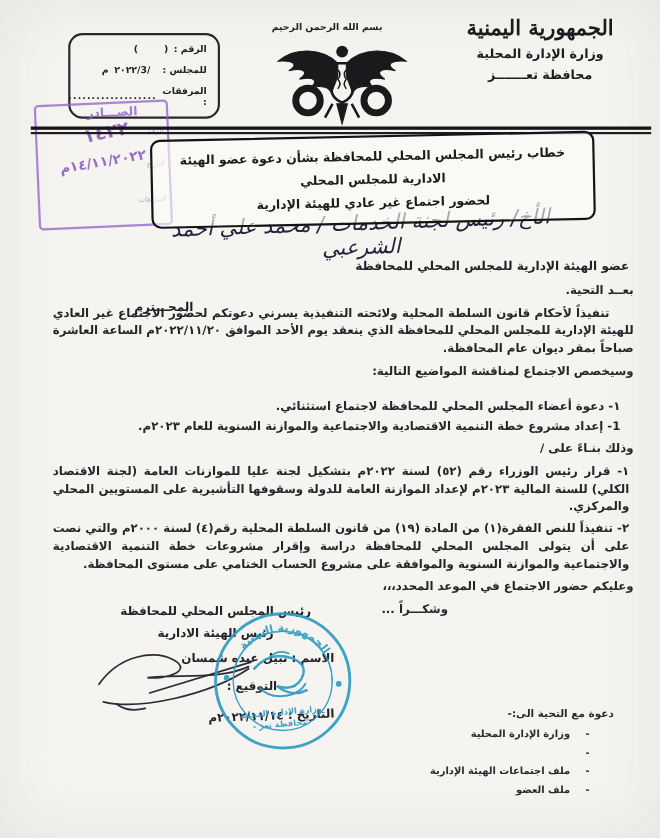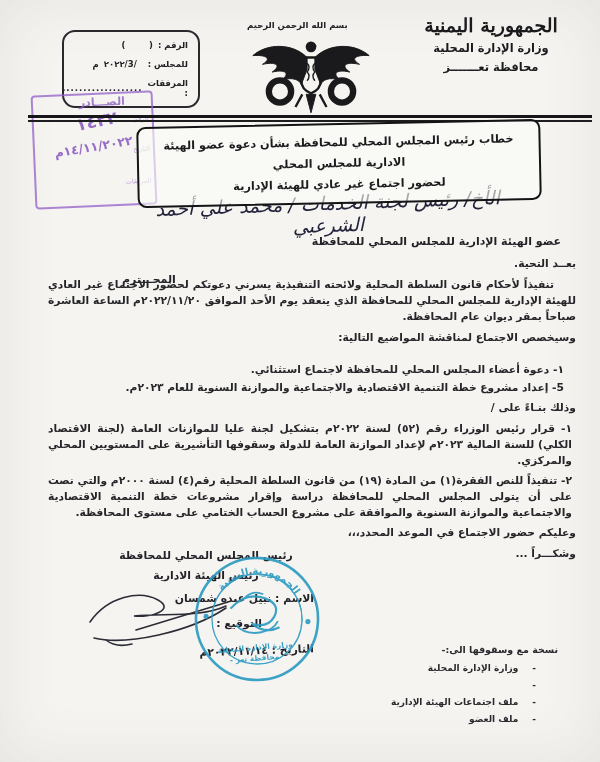--- a/index.html
+++ b/index.html
@@ -35,32 +35,32 @@
   .stamp .lbl{position:absolute;right:3px;font-size:6.5px;opacity:.55;}
   .stamp .hw1{position:absolute;top:16px;right:34px;font-size:17px;font-weight:700;transform:rotate(-9deg);opacity:.9;}
   .stamp .hw2{position:absolute;top:44px;right:20px;font-size:12.5px;font-weight:700;transform:rotate(-7deg);opacity:.9;}
   
   .subject{top:123px;left:137px;width:404px;min-height:48px;border:2.5px solid #141416;border-radius:9px;
     transform:rotate(-1.2deg);padding:7px 10px;box-sizing:border-box;text-align:center;
     font-size:11.3px;font-weight:700;line-height:21px;background:rgba(252,251,249,.6);z-index:6;color:#1c1c1f;}
   
   .handwritten{top:192px;right:72px;width:400px;text-align:center;font-size:19px;font-style:italic;
     letter-spacing:-1px;color:#23233a;transform:rotate(-2deg);font-weight:400;}
-  .addr-printed{top:235px;right:39px;font-size:11px;font-weight:700;}
+  .addr-printed{top:235px;right:28px;font-size:11px;font-weight:700;}
   .honorific{top:235px;left:122px;font-size:11px;font-weight:700;margin-top:38px;}
   
   .flow{top:256px;right:24px;width:528px;font-size:10.7px;font-weight:700;line-height:16px;color:#26262a;}
   .flow p{margin:0 0 5px;}
   .jst{text-align:justify;}
   .ind{text-indent:22px;}
   .lst{padding-right:12px;margin:1px 0 2px;}
   .lst2{text-align:justify;padding-right:4px;margin:0 0 4px;}
-  .thanks{padding-left:130px;margin-top:3px;}
-  
-  .sig{top:549px;left:98px;width:216px;font-size:10.8px;font-weight:700;color:#222228;text-align:center;z-index:2;}
+  .thanks{text-align:center;padding-left:130px;margin-top:3px;}
+  
+  .sig{top:549px;left:88px;width:216px;font-size:10.8px;font-weight:700;color:#222228;text-align:center;z-index:2;}
   .sig .row{margin-bottom:7px;}
   .sig .r-right{text-align:right;}
   .sig .date-row{transform:rotate(-2deg);text-align:right;padding-left:60px;margin-top:16px;}
   .sig-svg{top:580px;left:78px;z-index:3;}
   .seal{top:552px;left:192px;z-index:4;opacity:.92;transform:rotate(3deg);}
   
   .cc{top:644px;right:42px;width:180px;font-size:9px;font-weight:700;color:#2a2a2e;}
   .cc .cc-title{font-size:9.5px;margin-bottom:8px;}
   .cc-item{display:flex;gap:14px;margin-bottom:7px;padding-right:22px;}
   .cc-item .faint{opacity:.18;filter:blur(.4px);}
@@ -134,21 +134,21 @@
   <div class="abs handwritten">الأخ/ رئيس لجنة الخدمات / محمد علي أحمد الشرعبي</div>
 
   <div class="abs addr-printed">عضو الهيئة الإدارية للمجلس المحلي للمحافظة</div>
   <div class="abs honorific">المحـــترم</div>
 
   <div class="abs flow">
     <p>بعــد التحية.</p>
     <p class="jst ind">تنفيذاً لأحكام قانون السلطة المحلية ولائحته التنفيذية يسرني دعوتكم لحضور الاجتماع غير العادي للهيئة الإدارية للمجلس المحلي للمحافظة الذي ينعقد يوم الأحد الموافق ٢٠٢٢/١١/٢٠م الساعة العاشرة صباحاً بمقر ديوان عام المحافظة.</p>
     <p style="margin-bottom:16px">وسيخصص الاجتماع لمناقشة المواضيع التالية:</p>
     <div class="lst">١- دعوة أعضاء المجلس المحلي للمحافظة لاجتماع استثنائي.</div>
-    <div class="lst">5- إعداد مشروع خطة التنمية الاقتصادية والاجتماعية والموازنة السنوية للعام ٢٠٢٣م.</div>
+    <div class="lst">1- إعداد مشروع خطة التنمية الاقتصادية والاجتماعية والموازنة السنوية للعام ٢٠٢٣م.</div>
     <p style="margin:4px 0 5px">وذلك بنـاءً على /</p>
     <div class="lst2">١- قرار رئيس الوزراء رقم (٥٢) لسنة ٢٠٢٢م بتشكيل لجنة عليا للموازنات العامة (لجنة الاقتصاد الكلي) للسنة المالية ٢٠٢٣م لإعداد الموازنة العامة للدولة وسقوفها التأشيرية على المستويين المحلي والمركزي.</div>
     <div class="lst2">٢- تنفيذاً للنص الفقرة(١) من المادة (١٩) من قانون السلطة المحلية رقم(٤) لسنة ٢٠٠٠م والتي نصت على أن يتولى المجلس المحلي للمحافظة دراسة وإقرار مشروعات خطة التنمية الاقتصادية والاجتماعية والموازنة السنوية والموافقة على مشروع الحساب الختامي على مستوى المحافظة.</div>
     <p style="margin-top:2px">وعليكم حضور الاجتماع في الموعد المحدد،،،</p>
     <p class="thanks">وشكـــراً ...</p>
   </div>
 
   <div class="abs sig">
     <div class="row">رئيس المجلس المحلي للمحافظة</div>
     <div class="row">رئيس الهيئة الادارية</div>
@@ -179,21 +179,21 @@
       <path id="sealTopArc" d="M 20 67 A 45 45 0 0 1 110 67"></path>
     </g>
     <text font-size="10" font-weight="bold" fill="#2e9cc2" font-family="DejaVu Sans, sans-serif">
       <textPath href="#sealTopArc" startOffset="50%" text-anchor="middle">الجمهورية اليمنية</textPath>
     </text>
     <text x="65" y="98" font-size="7.5" font-weight="bold" fill="#2e9cc2" text-anchor="middle" font-family="DejaVu Sans, sans-serif" transform="rotate(-8 65 98)">وزارة الإدارة المحلية</text>
     <text x="65" y="109" font-size="7.5" font-weight="bold" fill="#2e9cc2" text-anchor="middle" font-family="DejaVu Sans, sans-serif" transform="rotate(-8 65 109)">محافظة تعز -</text>
   </svg>
 
   <div class="abs cc">
-    <div class="cc-title">نسخة مع وسقوفها الى:-</div>
+    <div class="cc-title">دعوة مع التحية الى:-</div>
     <div class="cc-item">
       <span>-</span>
       <span>وزارة الإدارة المحلية</span>
     </div>
     <div class="cc-item">
       <span>-</span>
       <span class="faint"></span>
     </div>
     <div class="cc-item">
       <span>-</span>

